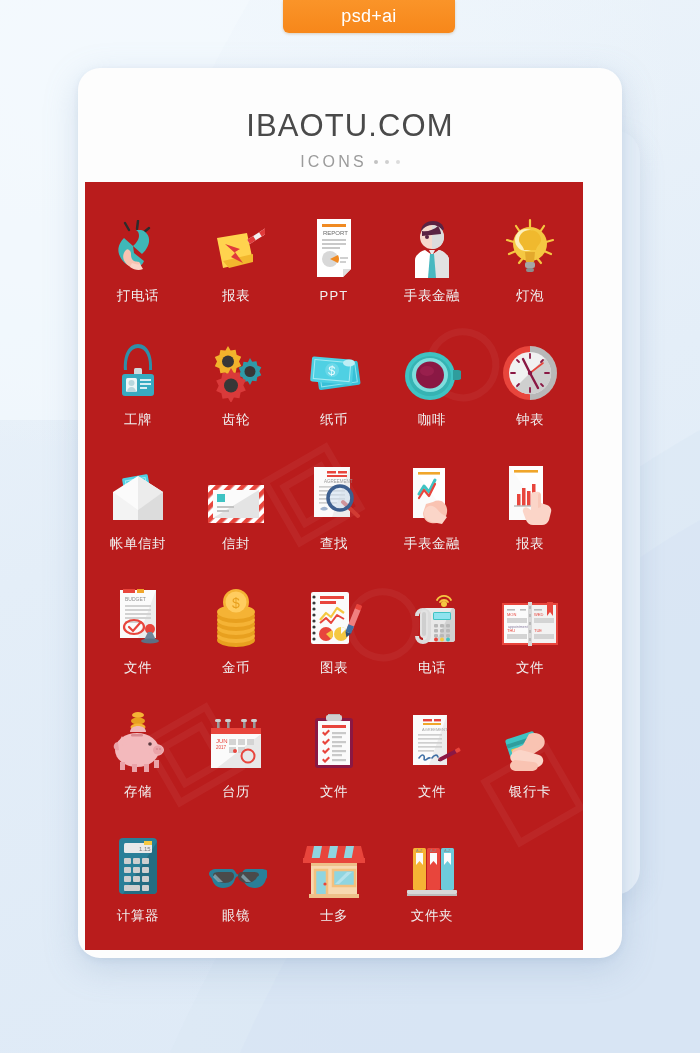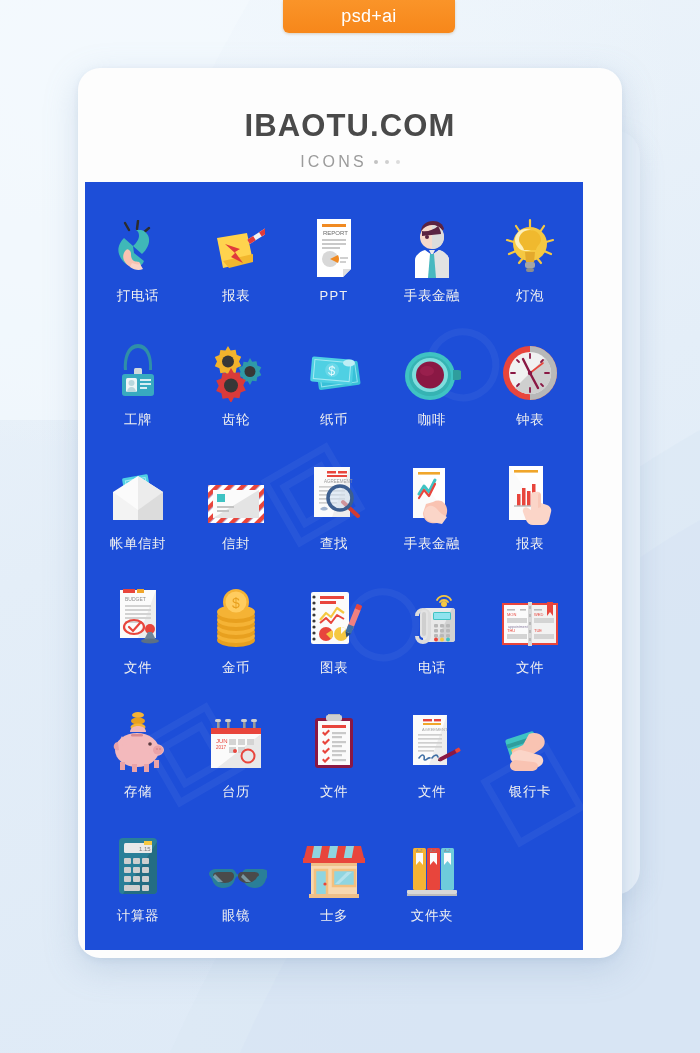--- a/index.html
+++ b/index.html
@@ -38,33 +38,33 @@
     box-shadow:0 8px 26px rgba(120,150,185,.18);
   }
   #card{
     position:absolute; left:78px; top:68px; width:544px; height:890px;
     background:#fdfdfd; border-radius:22px;
     box-shadow:0 10px 34px rgba(120,150,185,.26), 0 2px 6px rgba(120,150,185,.14);
     overflow:hidden;
   }
   #head{ padding-top:40px; text-align:center; }
   #title{
-    font-size:31px; letter-spacing:1.1px; color:#4a4a4a; font-weight:700;
+    font-size:31px; letter-spacing:1.1px; color:#4a4a4a; font-weight:400;
   }
   #sub-row{
     margin-top:9px; display:flex; align-items:center; justify-content:center; gap:7px;
   }
   #subtitle{ font-size:16px; letter-spacing:3.2px; color:#9b9b9b; }
   .dot{ width:4px; height:4px; border-radius:50%; background:#c2c2c2; }
   .dot.d2{ background:#cfcfcf; } .dot.d3{ background:#dcdcdc; }
 
   
   #panel{
     position:absolute; left:7px; top:114px; width:498px; height:768px;
-    background:#1d4ed8; overflow:hidden;
+    background:#b91c1c; overflow:hidden;
   }
   #wm{ position:absolute; inset:0; pointer-events:none; opacity:.045; }
   #grid{
     position:relative; display:grid;
     grid-template-columns:repeat(5,1fr);
     grid-template-rows:repeat(6,1fr);
     width:100%; height:100%;
     padding:14px 4px 10px;
   }
   .cell{ display:flex; flex-direction:column; align-items:center; justify-content:center; }

